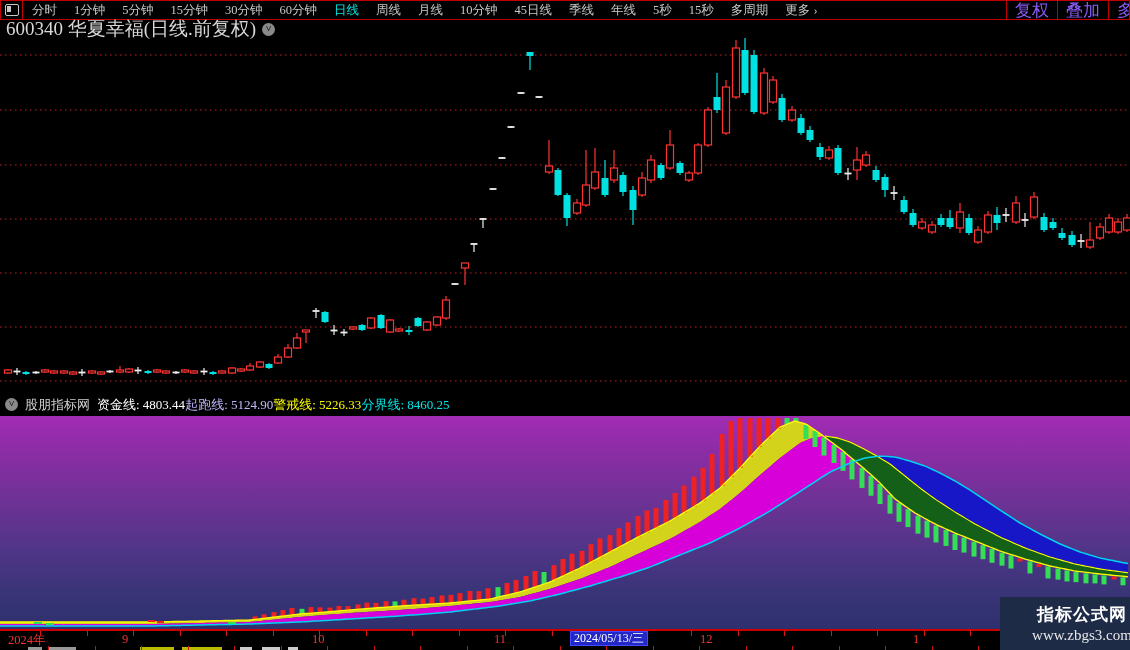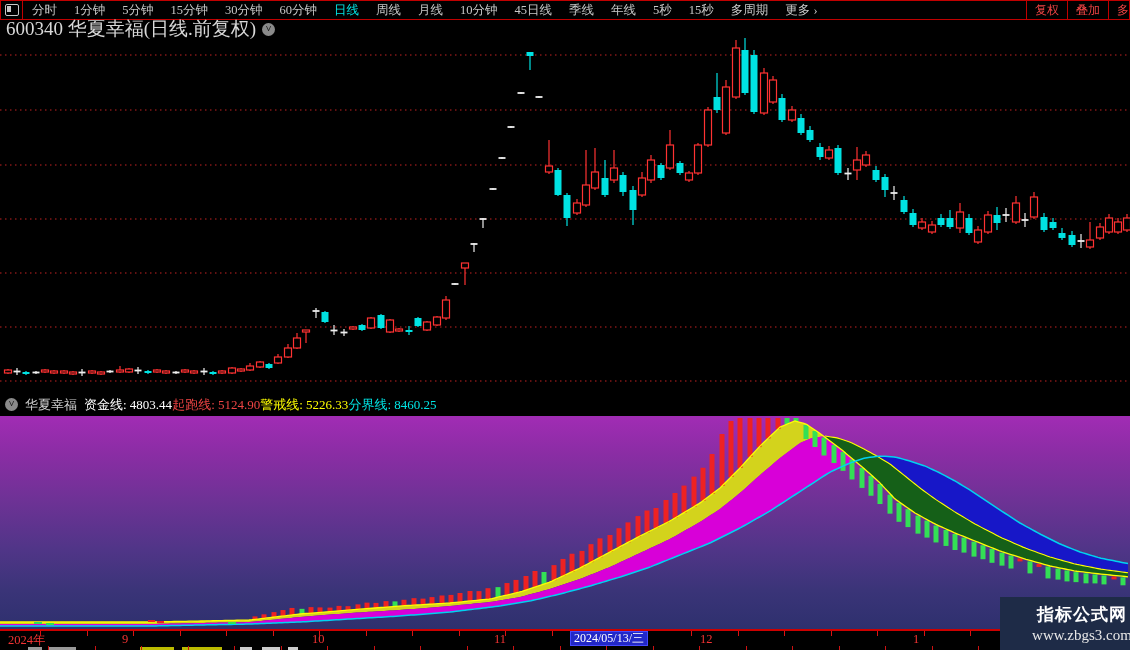--- a/index.html
+++ b/index.html
@@ -9,21 +9,21 @@
   #toolbar{position:absolute;left:0;top:0;width:1128px;height:18px;background:#000;
            border:1px solid #c00000;display:flex;align-items:center;z-index:3;}
   #win-icon-cell{width:21px;height:18px;border-right:1px solid #c00000;display:flex;
                  align-items:center;justify-content:center;flex:none;}
   #win-icon{width:12px;height:10px;border:1px solid #c8c8c8;border-radius:2px;position:relative;}
   #win-icon::after{content:"";position:absolute;left:1px;top:1px;width:4px;height:6px;background:#c8c8c8;}
   #menu{display:flex;gap:17px;padding-left:9px;flex:1;overflow:hidden;white-space:nowrap;}
   .mi{font-size:12.5px;color:#c8c8c8;cursor:default;flex:none;}
   .mi.active{color:#00e5e5;}
   #tb-right{display:flex;height:18px;flex:none;}
-  .tbbtn{font-size:12px;color:#ef4444;border-left:1px solid #c00000;padding:0 8px;
+  .tbbtn{font-size:17px;color:#8b5cf6;border-left:1px solid #c00000;padding:0 8px;
          display:flex;align-items:center;flex:none;}
   .tbbtn:last-child{padding-right:0;width:12px;overflow:hidden;}
   
   #title-row{position:absolute;left:0;top:20px;width:100%;height:18px;background:#000;
              display:flex;align-items:center;gap:6px;padding-left:6px;z-index:3;}
   #stock-title{font-size:19px;color:#d8d8d8;}
   .cicon{width:13px;height:13px;border-radius:50%;background:#8a8a8a;color:#111;font-size:10px;
          line-height:12px;text-align:center;display:inline-block;font-weight:bold;}
   
   #ind-header{position:absolute;left:0;top:393px;width:100%;height:23px;background:#000;
@@ -453,24 +453,24 @@
       </div>
   </div>
 
   <div id="title-row">
     <span id="stock-title">600340 华夏幸福(日线.前复权)</span>
     <span class="cicon">˅</span>
   </div>
 
   <div id="ind-header">
     <span class="cicon">˅</span>
-    <span id="ind-source">华夏幸福</span>
+    <span id="ind-source">股朋指标网</span>
     <span id="ind-fields" style="display:flex;gap:0;">
         <span class="ind-field" style="color: rgb(255, 255, 255);">资金线: 4803.44</span>
-        <span class="ind-field" style="color: #ef4444;">起跑线: 5124.90</span>
+        <span class="ind-field" style="color: #c4b5fd;">起跑线: 5124.90</span>
         <span class="ind-field" style="color: rgb(255, 255, 0);">警戒线: 5226.33</span>
         <span class="ind-field" style="color: rgb(0, 229, 229);">分界线: 8460.25</span>
       </span>
   </div>
 
   <div id="axis">
       <div class="axis-label" style="left: 8px;">2024年</div>
       <div class="axis-label" style="left: 122px;">9</div>
       <div class="axis-label" style="left: 312px;">10</div>
       <div class="axis-label" style="left: 494px;">11</div>

